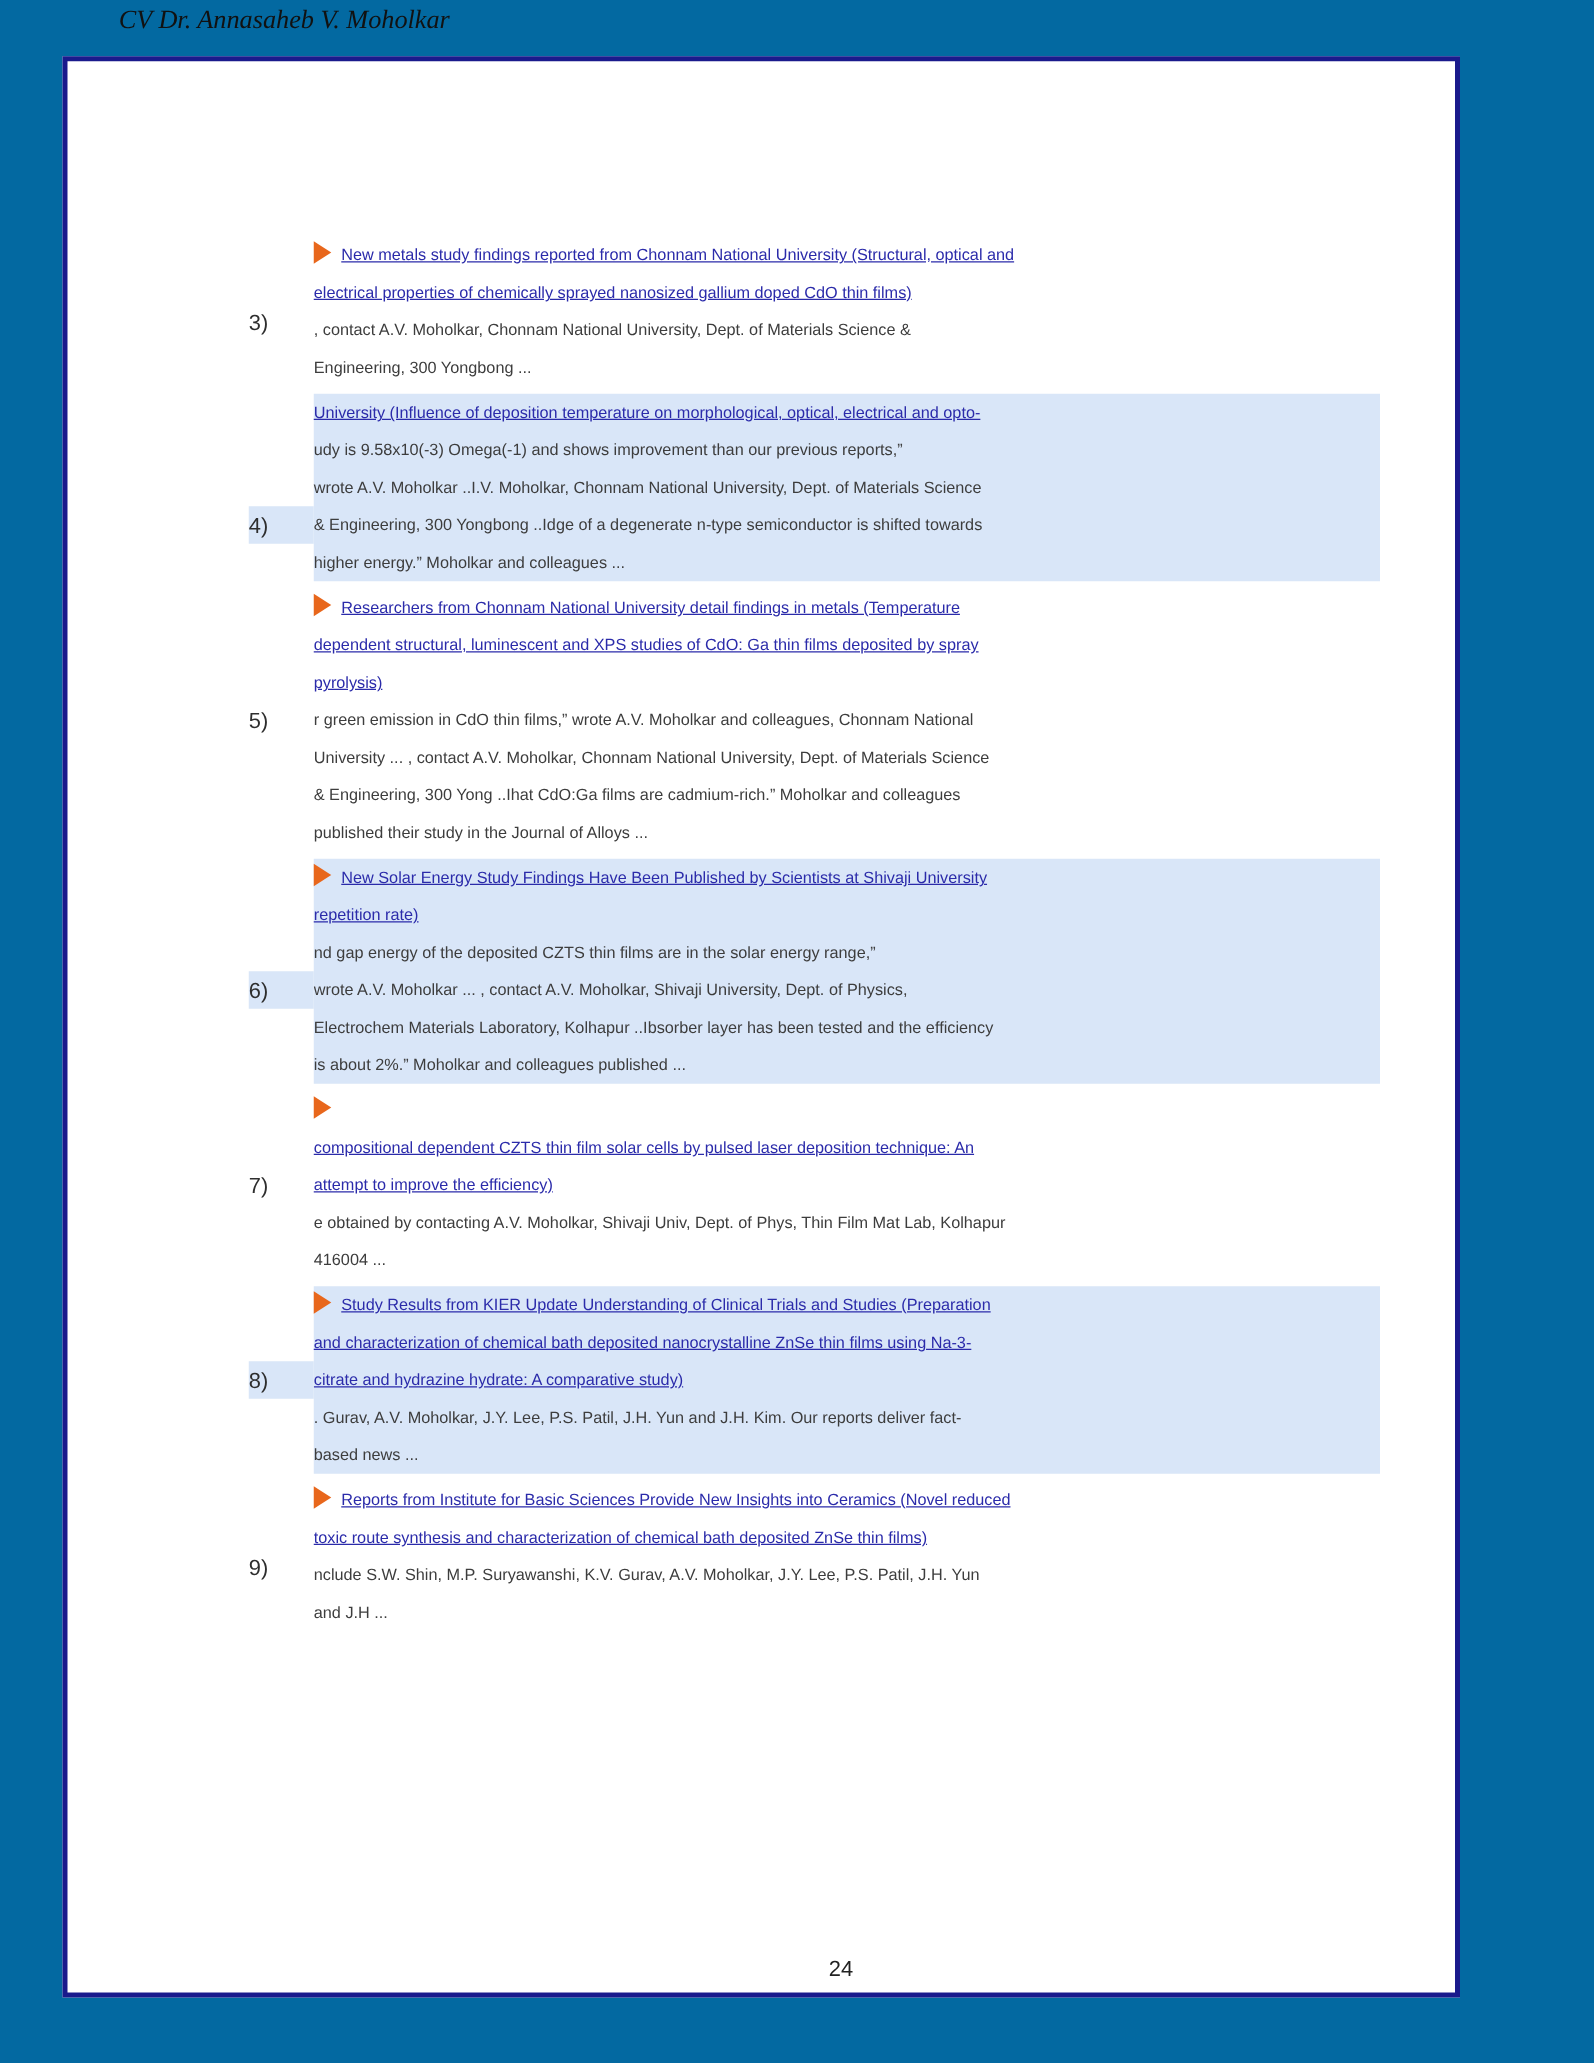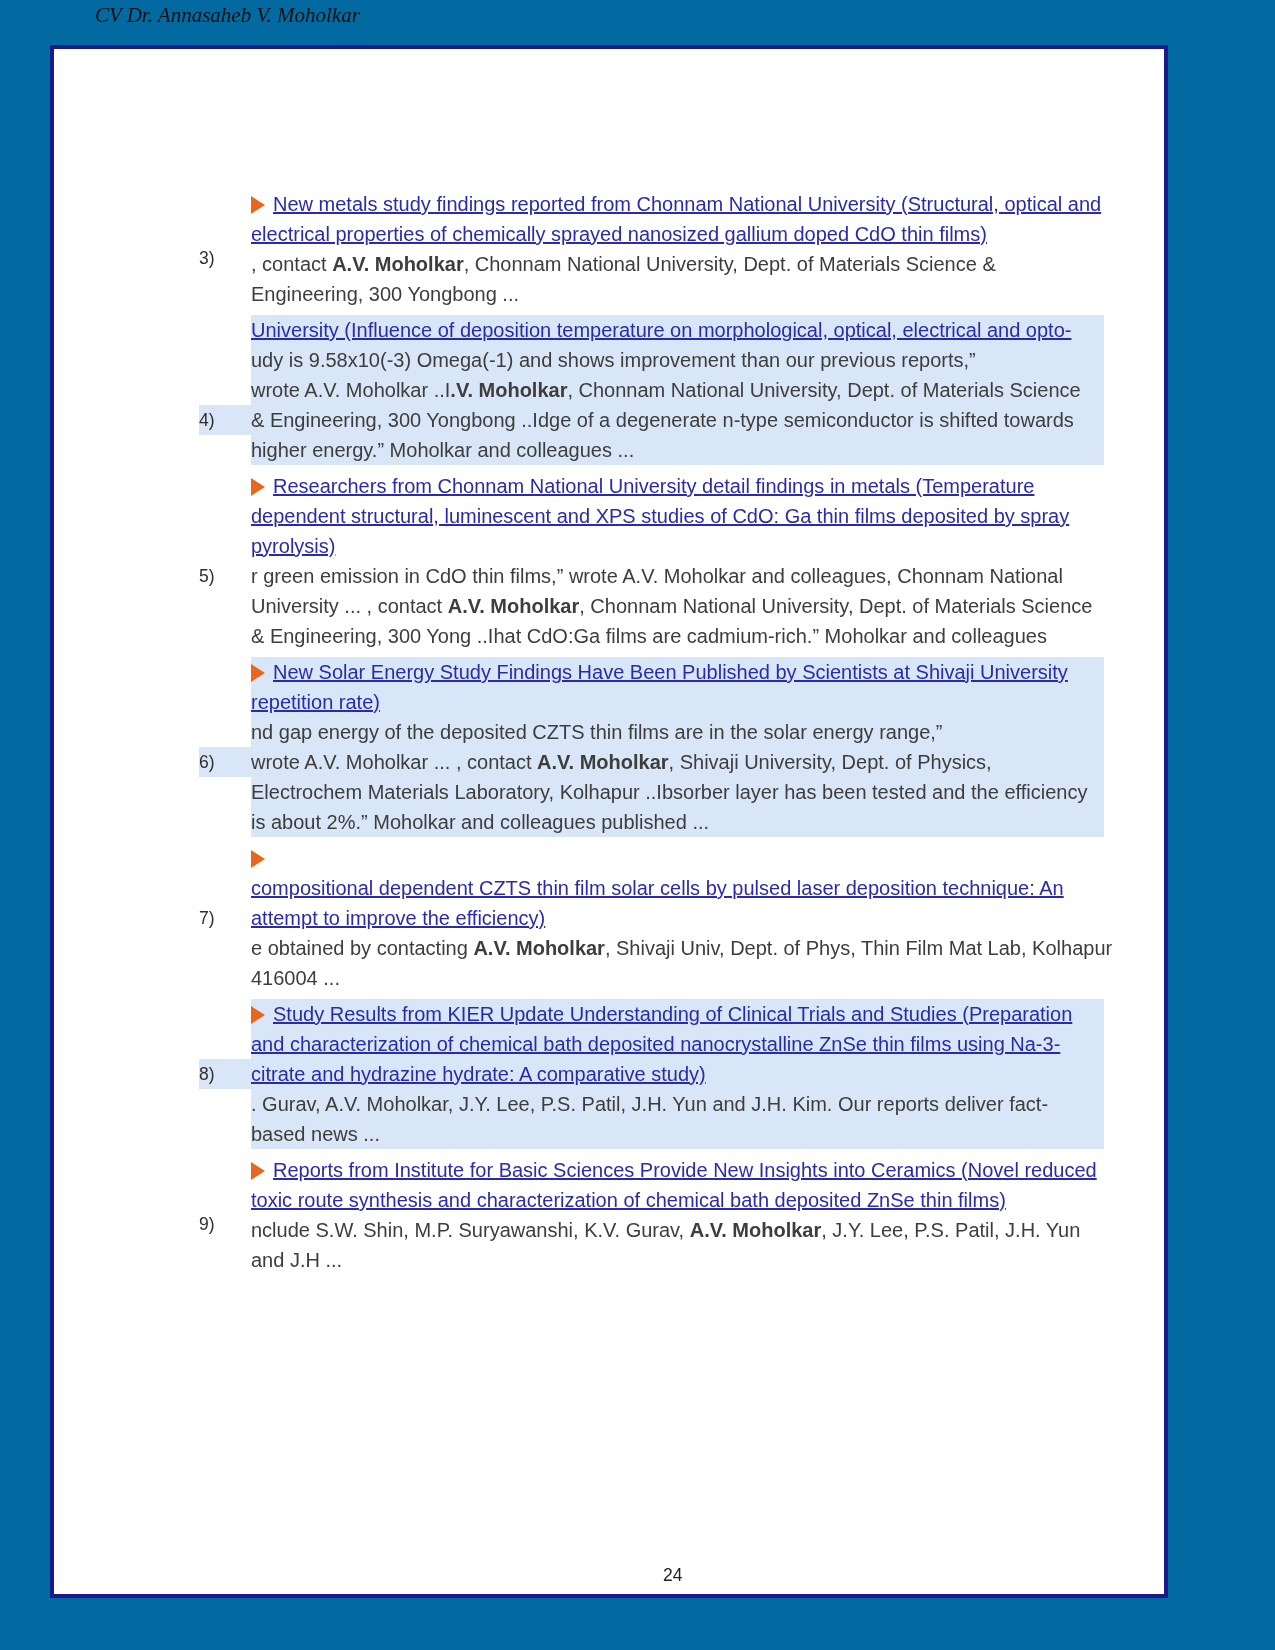--- a/index.html
+++ b/index.html
@@ -8,26 +8,26 @@
   .doc-header{position:absolute;left:95px;top:3px;font-family:"Liberation Serif",serif;
         font-style:italic;font-size:21px;color:#111;}
   .doc-box{position:absolute;left:50px;top:45px;width:1110px;height:1545px;
         border:4px solid var(--border,#1a1a8c);background:#fff;}
   .content{position:absolute;left:197px;top:140px;width:853px;}
   .item{position:relative;margin-bottom:6px;}
   .item.hl{background:var(--highlight,#d9e6f8);}
   .num{position:absolute;left:-52px;width:52px;height:30px;line-height:30px;
         font-size:17.5px;color:#2e2e2e;}
   .item.hl .num{background:var(--highlight,#d9e6f8);}
-  .line{height:30px;line-height:30px;white-space:nowrap;font-size:20px;color:var(--text,#3d3d3d);}
+  .line{height:30px;line-height:30px;white-space:nowrap;font-size:13px;color:var(--text,#3d3d3d);}
   .link{color:var(--link,#2b2baa);text-decoration:underline;cursor:pointer;}
   .arrow{display:inline-block;width:0;height:0;border-left:14px solid var(--arrow,#e8671c);
         border-top:9px solid transparent;border-bottom:9px solid transparent;
         margin-right:8px;vertical-align:-3px;}
-  .b{font-weight:bold;}
+  .b{font-weight:normal;}
   .page-number{position:absolute;left:609px;top:1516px;width:100px;text-align:left;
         font-size:17.5px;color:#222;}
 </style>
 </head>
 <body>
 
 <div class="page">
   <div class="doc-header">CV Dr. Annasaheb V. Moholkar</div>
   <div class="doc-box">
     <div class="content" id="list">
@@ -47,20 +47,21 @@
           <div class="line body-line"><span>higher energy.” Moholkar and colleagues ...</span></div>
         </div>
         <div class="item">
           <span class="num" style="top: 90px;">5)</span>
           <div class="line link-line"><span class="arrow"></span><span class="link">Researchers from Chonnam National University detail findings in metals (Temperature</span></div>
           <div class="line link-line"><span class="link">dependent structural, luminescent and XPS studies of CdO: Ga thin films deposited by spray</span></div>
           <div class="line link-line"><span class="link">pyrolysis)</span></div>
           <div class="line body-line"><span>r green emission in CdO thin films,” wrote A.V. Moholkar and colleagues, Chonnam National</span></div>
           <div class="line body-line"><span>University ... , contact </span><span class="b">A.V. Moholkar</span><span>, Chonnam National University, Dept. of Materials Science</span></div>
           <div class="line body-line"><span>&amp; Engineering, 300 Yong ..Ihat CdO:Ga films are cadmium-rich.” Moholkar and colleagues</span></div>
+          <div class="line body-line"><span>published their study in the Journal of Alloys ...</span></div>
         </div>
         <div class="item hl">
           <span class="num" style="top: 90px;">6)</span>
           <div class="line link-line"><span class="arrow"></span><span class="link">New Solar Energy Study Findings Have Been Published by Scientists at Shivaji University</span></div>
           <div class="line link-line"><span class="link">repetition rate)</span></div>
           <div class="line body-line"><span>nd gap energy of the deposited CZTS thin films are in the solar energy range,”</span></div>
           <div class="line body-line"><span>wrote A.V. Moholkar ... , contact </span><span class="b">A.V. Moholkar</span><span>, Shivaji University, Dept. of Physics,</span></div>
           <div class="line body-line"><span>Electrochem Materials Laboratory, Kolhapur ..Ibsorber layer has been tested and the efficiency</span></div>
           <div class="line body-line"><span>is about 2%.” Moholkar and colleagues published ...</span></div>
         </div>

